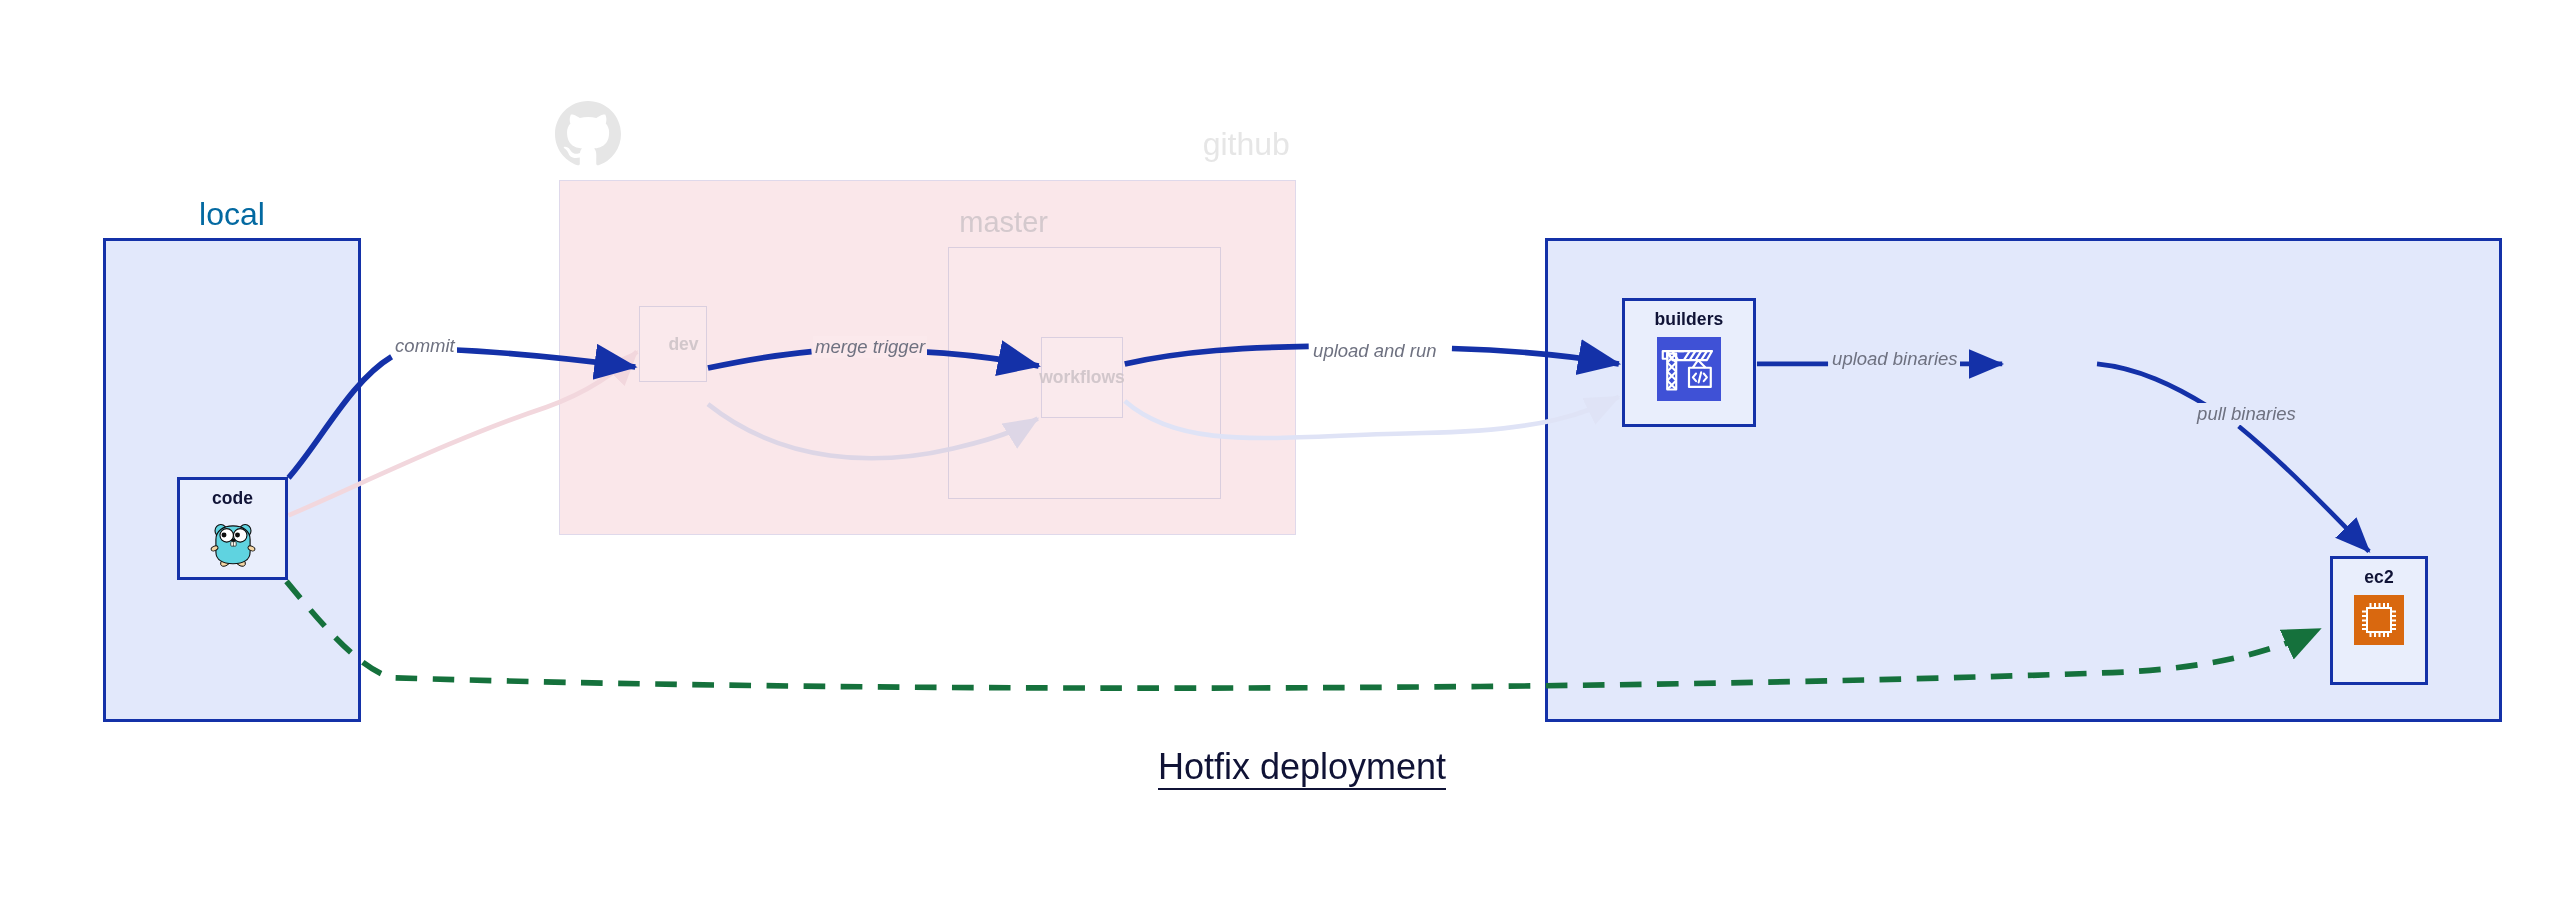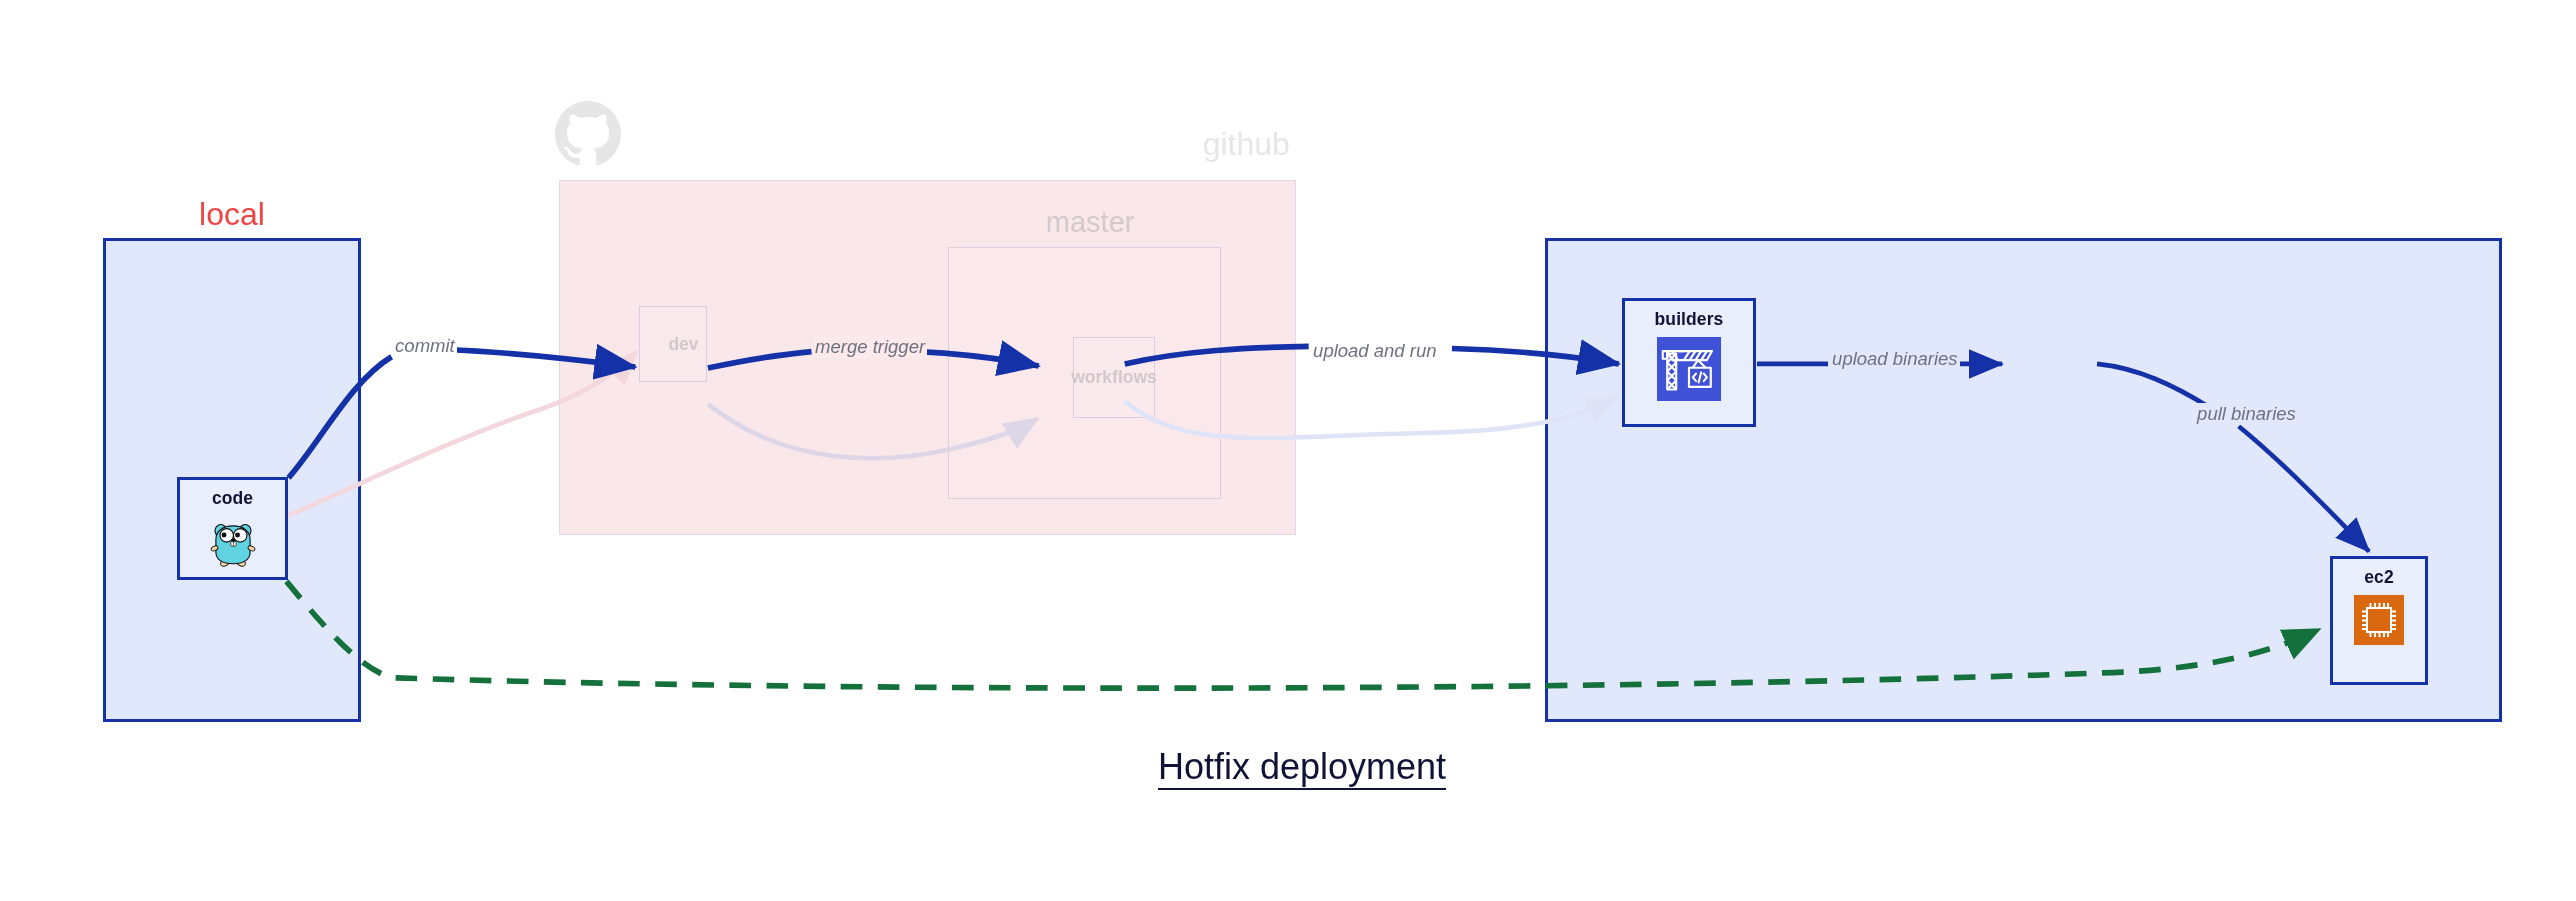--- a/index.html
+++ b/index.html
@@ -36,21 +36,21 @@
     width: 258px;
     height: 484px;
     background: #e2e8fb;
     border: 3.6px solid #1431a8;
   }
   .label-local {
     left: 103px;
     top: 196px;
     width: 258px;
     font-size: 32px;
-    color: #ef4444;
+    color: #0369a1;
   }
 
   .cluster-aws {
     left: 1545px;
     top: 238px;
     width: 957px;
     height: 484px;
     background: #e2e8fb;
     border: 3.6px solid #1431a8;
   }
@@ -89,21 +89,21 @@
     height: 252px;
     background: rgba(255,255,255,0.06);
     border: 1.5px solid rgba(207,198,218,0.75);
   }
   .label-master {
     left: 948px;
     top: 206px;
     width: 273px;
     font-size: 29px;
     color: rgba(205,195,200,0.85);
-    text-align: center;
+    text-align: left;
     padding-left: 11.3px;
     box-sizing: border-box;
   }
 
   
   .node {
     position: absolute;
     box-sizing: border-box;
     background: #e9eefc;
     border: 3.6px solid #1431a8;
@@ -140,21 +140,21 @@
     align-items: center;
     justify-content: center;
   }
   .ghost-title {
     font-size: 17.5px;
     font-weight: 700;
     color: rgba(205,195,200,0.9);
     white-space: nowrap;
   }
   .node-dev       { left: 639px; top: 306px; width: 68px; height: 76px; padding-left: 21px; }
-  .node-workflows { left: 1041px; top: 337px; width: 82px; height: 81px; margin-left: 32px; }
+  .node-workflows { left: 1041px; top: 337px; width: 82px; height: 81px; }
 
   
   #edges {
     position: absolute;
     left: 0; top: 0;
     width: 2604px;
     height: 902px;
     pointer-events: none;
   }
   .edge-label {

